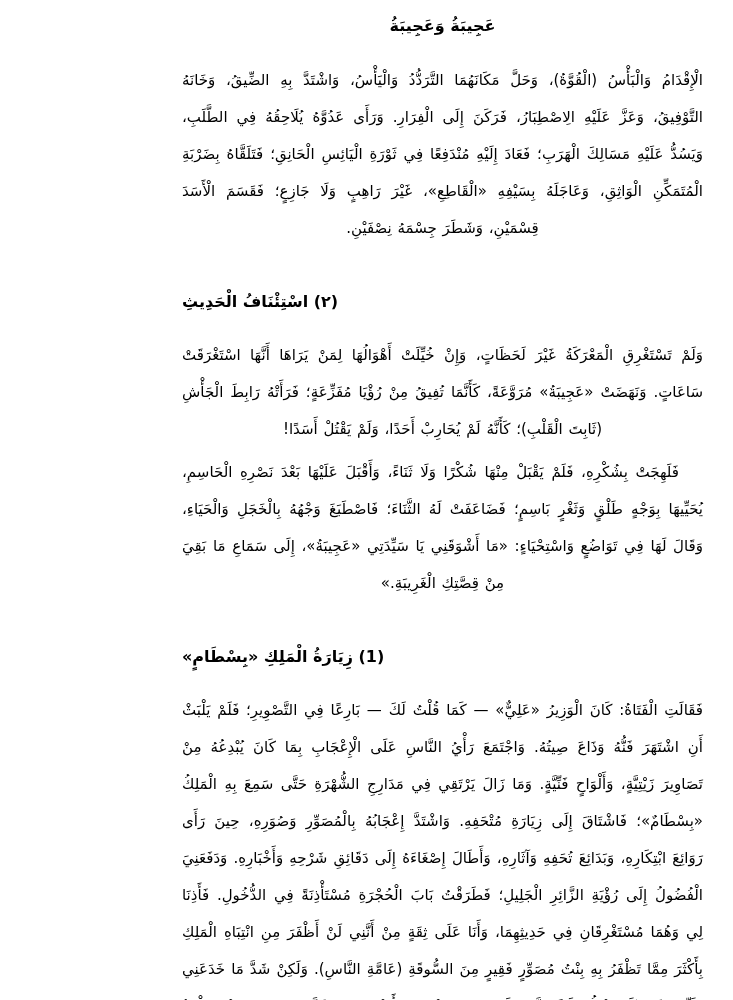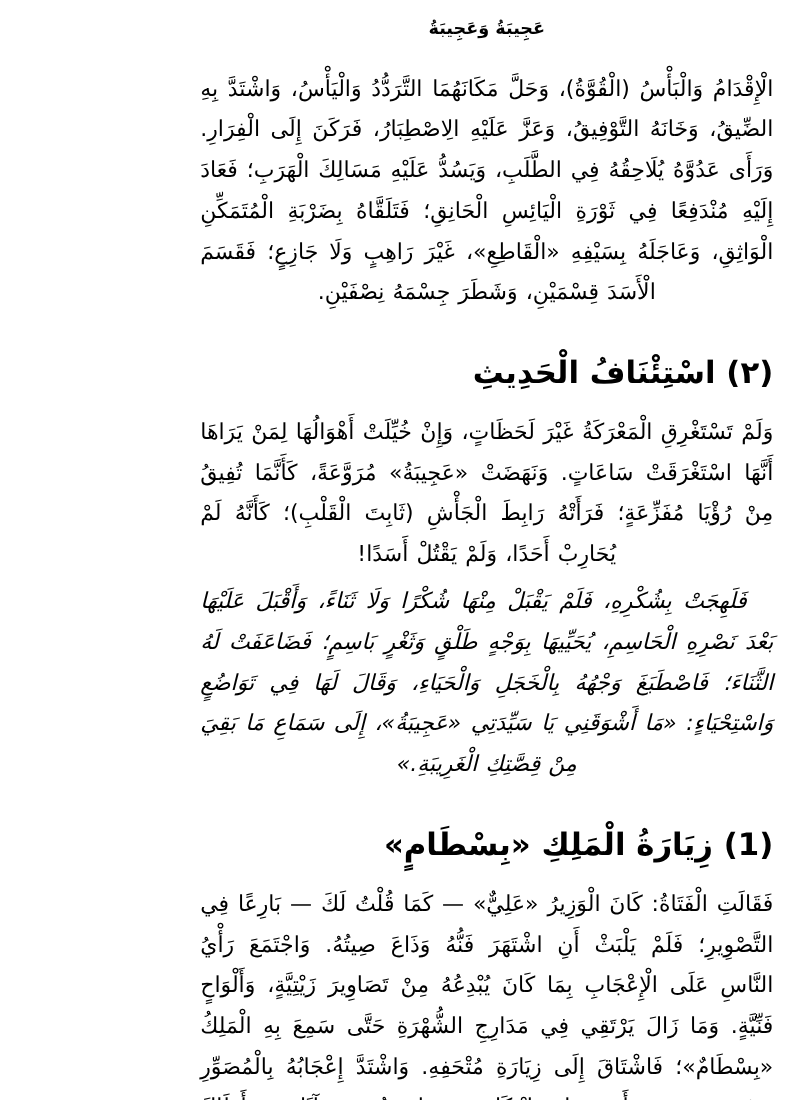--- a/index.html
+++ b/index.html
@@ -25,35 +25,34 @@
   }
   .book-title {
     margin: 2px 0 24px 0;
     text-align: center;
     font-size: 16px;
     font-weight: bold;
     line-height: 24px;
   }
   .para {
     margin: 0 0 6px 0;
-    font-size: 20px;
+    font-size: 15px;
     line-height: 37px;
     text-align: justify;
     text-align-last: center;
     -moz-text-align-last: center;
     word-spacing: 1px;
   }
   .para.indented {
     text-indent: 24px; 
-    font-style: italic;
   }
   .section-heading {
     margin: 40px 0 20px 0;
-    text-align: right;
-    font-size: 28px;
+    text-align: left;
+    font-size: 16px;
     font-weight: bold;
     line-height: 30px;
   }
 </style>
 </head>
 <body>
 
 <div class="page">
 
   <header>

